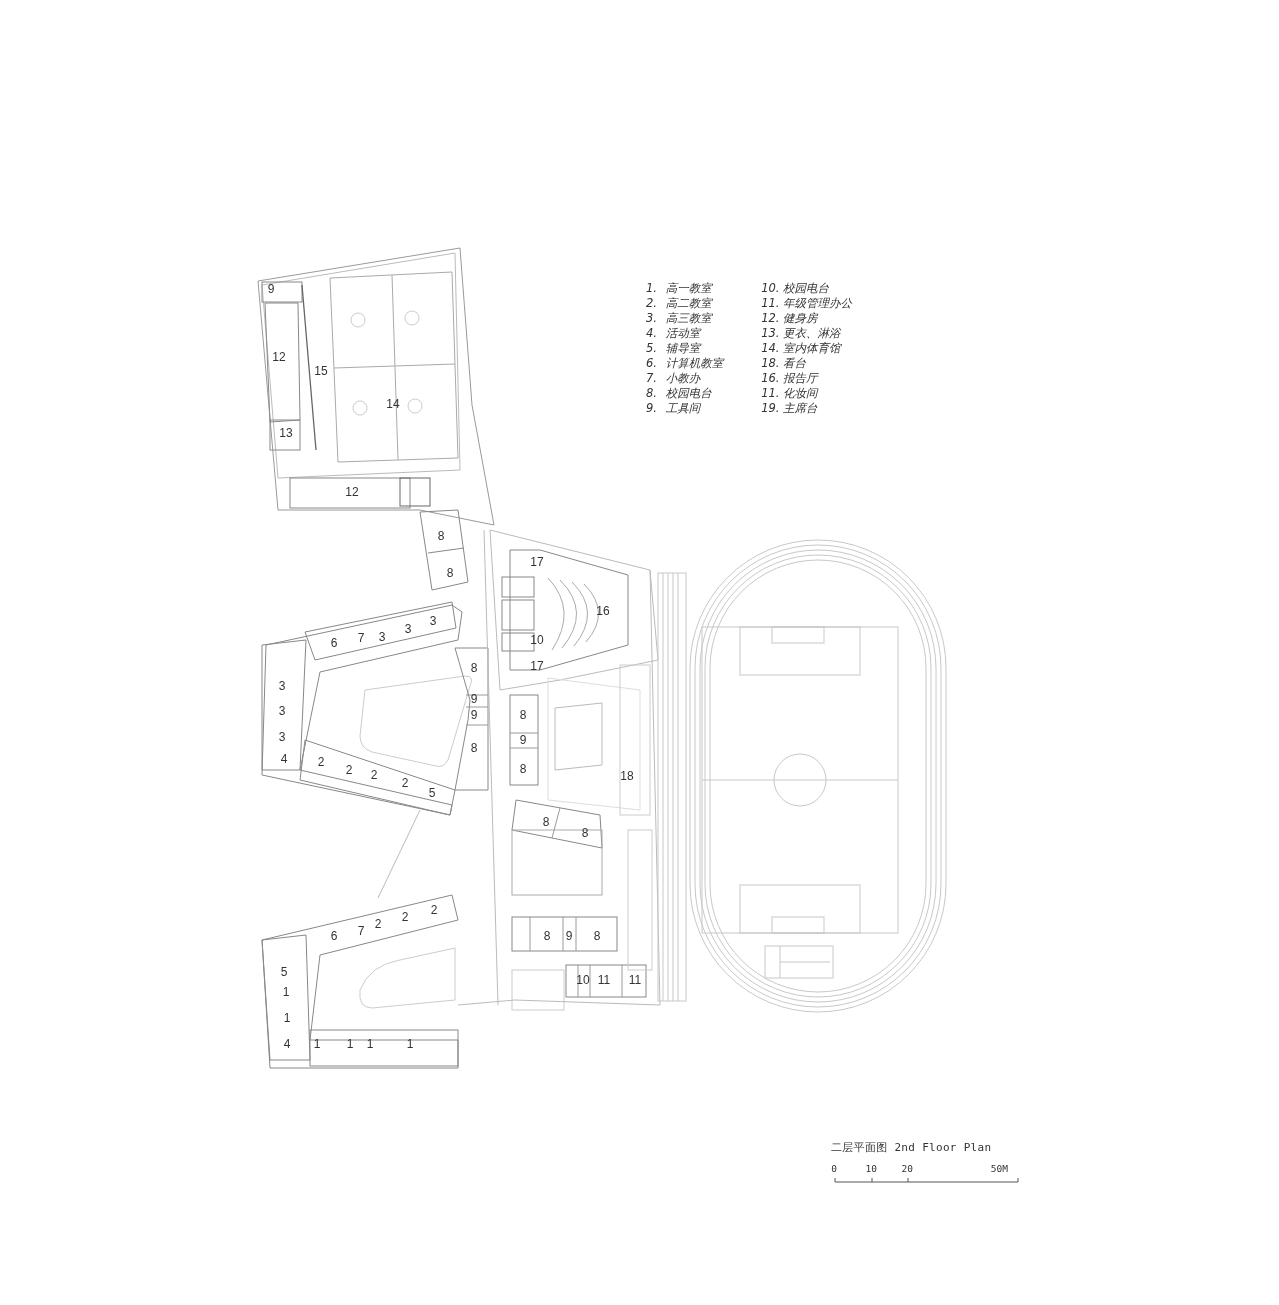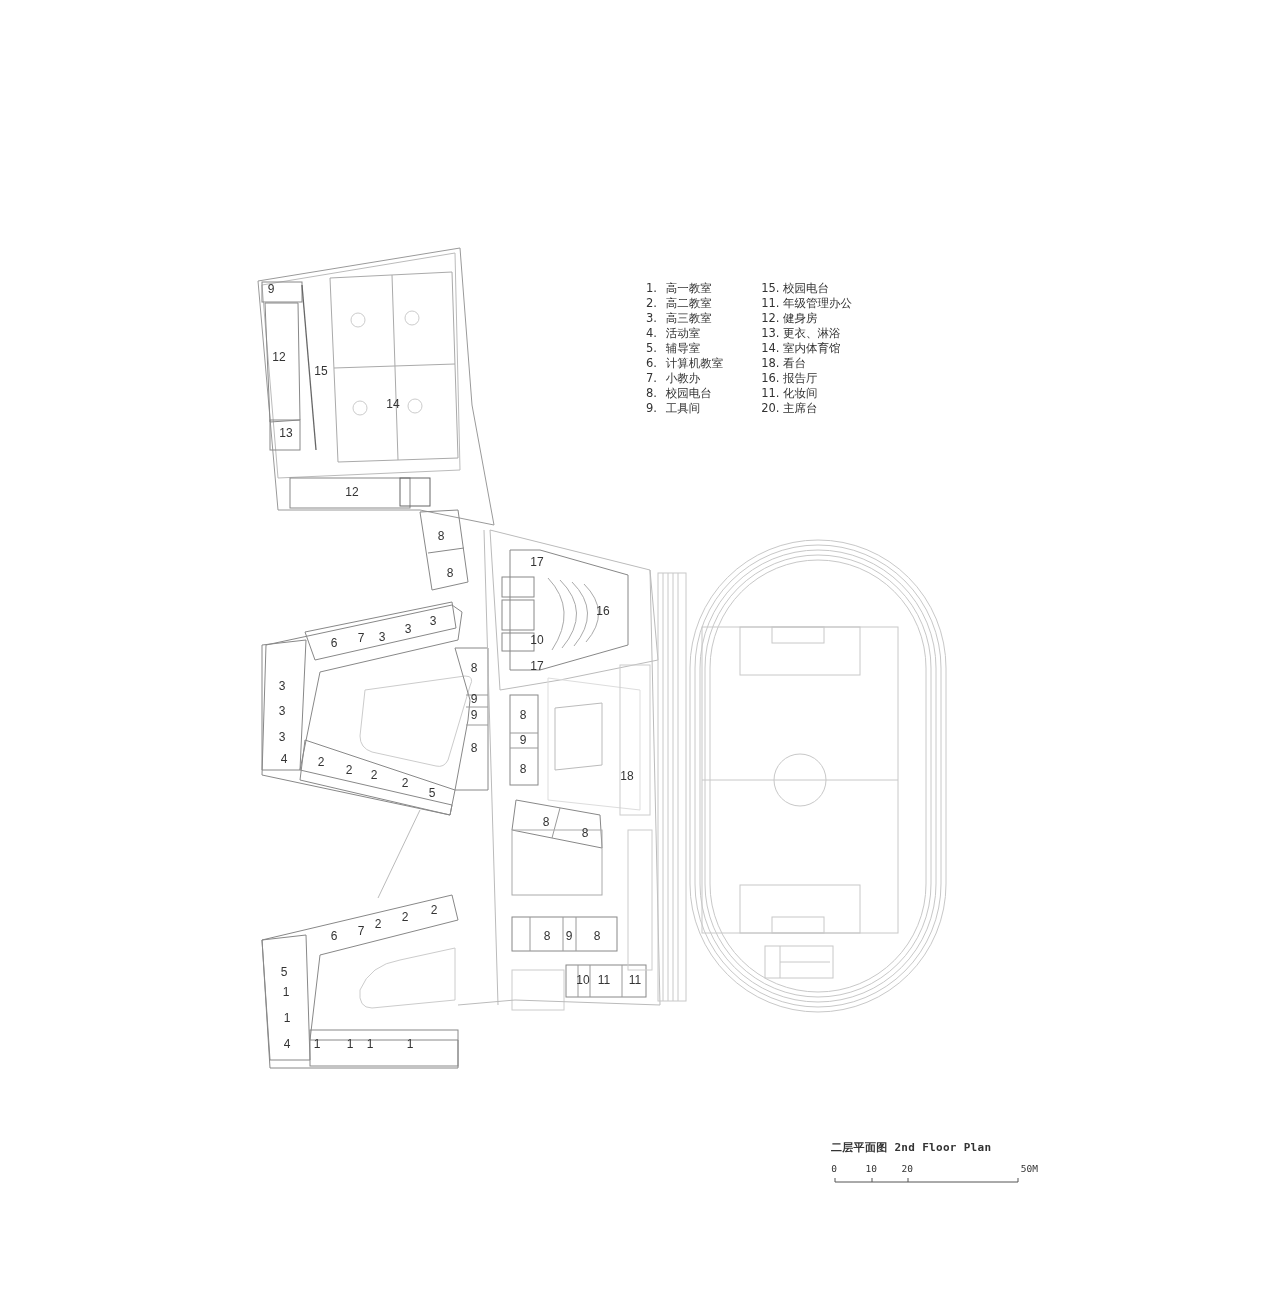--- a/index.html
+++ b/index.html
@@ -1,26 +1,26 @@
 <!DOCTYPE html>
 <html><head>
 <meta charset="utf-8">
 <style>
   html, body { margin: 0; padding: 0; background: #ffffff; }
   body { width: 1279px; height: 1305px; position: relative; overflow: hidden;
          font-family: "DejaVu Sans", "Liberation Sans", sans-serif; color: #333; }
   #plan { position: absolute; left: 0; top: 0; width: 1279px; height: 1305px; }
   .lbl { font-family: "Liberation Sans", "DejaVu Sans", sans-serif; font-size: 12px; fill: #333; text-anchor: middle; dominant-baseline: middle; }
   .legend { position: absolute; left: 646px; top: 281px; display: flex; gap: 38px;
-            font-size: 11.5px; line-height: 15px; color: #333; }
+            font-size: 11.5px; line-height: 15px; color: #333; font-style: italic; }
   .legend-col { display: flex; flex-direction: column; }
   .legend-item { white-space: nowrap; }
   .legend-num { display: inline-block; min-width: 16px; }
   .title { position: absolute; left: 831px; top: 1140px; font-size: 11px; color: #333;
-           font-family: "DejaVu Sans Mono", "Liberation Mono", monospace; letter-spacing: 0.3px; font-weight: bold; }
+           font-family: "DejaVu Sans Mono", "Liberation Mono", monospace; letter-spacing: 0.3px; }
   .scale { position: absolute; left: 831px; top: 1163px; width: 190px; height: 24px; }
   .tick-label { position: absolute; top: 0; font-size: 9.5px; color: #333;
                 font-family: "DejaVu Sans Mono", "Liberation Mono", monospace; transform: translateX(-30%); }
 </style>
 </head>
 <body>
 
 <svg id="plan" viewBox="0 0 1279 1305" xmlns="http://www.w3.org/2000/svg">
   <g fill="none" stroke="#9a9a9a" stroke-width="1">
 
@@ -210,42 +210,42 @@
     <div class="legend-item"><span class="legend-num">2.</span> <span>高二教室</span></div>
     <div class="legend-item"><span class="legend-num">3.</span> <span>高三教室</span></div>
     <div class="legend-item"><span class="legend-num">4.</span> <span>活动室</span></div>
     <div class="legend-item"><span class="legend-num">5.</span> <span>辅导室</span></div>
     <div class="legend-item"><span class="legend-num">6.</span> <span>计算机教室</span></div>
     <div class="legend-item"><span class="legend-num">7.</span> <span>小教办</span></div>
     <div class="legend-item"><span class="legend-num">8.</span> <span>校园电台</span></div>
     <div class="legend-item"><span class="legend-num">9.</span> <span>工具间</span></div>
   </div>
   <div class="legend-col">
-    <div class="legend-item"><span class="legend-num">15.</span> <span>校园电台</span></div>
+    <div class="legend-item"><span class="legend-num">10.</span> <span>校园电台</span></div>
     <div class="legend-item"><span class="legend-num">11.</span> <span>年级管理办公</span></div>
     <div class="legend-item"><span class="legend-num">12.</span> <span>健身房</span></div>
     <div class="legend-item"><span class="legend-num">13.</span> <span>更衣、淋浴</span></div>
     <div class="legend-item"><span class="legend-num">14.</span> <span>室内体育馆</span></div>
     <div class="legend-item"><span class="legend-num">18.</span> <span>看台</span></div>
     <div class="legend-item"><span class="legend-num">16.</span> <span>报告厅</span></div>
     <div class="legend-item"><span class="legend-num">11.</span> <span>化妆间</span></div>
-    <div class="legend-item"><span class="legend-num">20.</span> <span>主席台</span></div>
+    <div class="legend-item"><span class="legend-num">19.</span> <span>主席台</span></div>
   </div>
 </div>
 
 <div class="title">
   <span>二层平面图</span>
   <span>2nd Floor Plan</span>
 </div>
 
 <div class="scale">
   <span class="tick-label" style="left:2px">0</span>
   <span class="tick-label" style="left:38px">10</span>
   <span class="tick-label" style="left:74px">20</span>
-  <span class="tick-label" style="left:195px">50M</span>
+  <span class="tick-label" style="left:165px">50M</span>
   <svg width="190" height="24" style="position:absolute;left:0;top:0">
     <line x1="4" y1="19" x2="187" y2="19" stroke="#555" stroke-width="1"></line>
     <line x1="4" y1="15" x2="4" y2="19" stroke="#555"></line>
     <line x1="41" y1="15" x2="41" y2="19" stroke="#555"></line>
     <line x1="77" y1="15" x2="77" y2="19" stroke="#555"></line>
     <line x1="187" y1="15" x2="187" y2="19" stroke="#555"></line>
   </svg>
 </div>
 
 </body></html>

